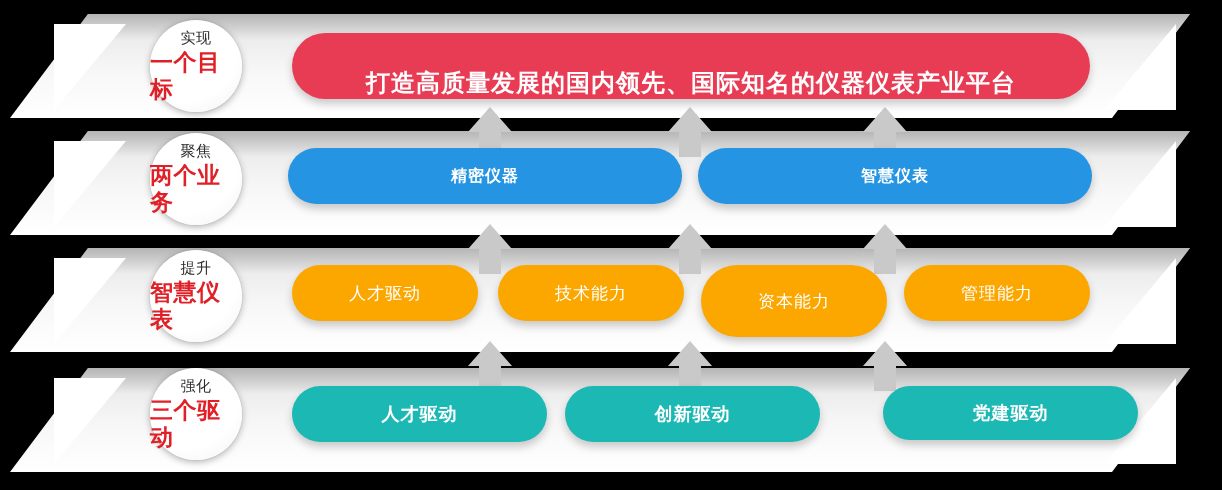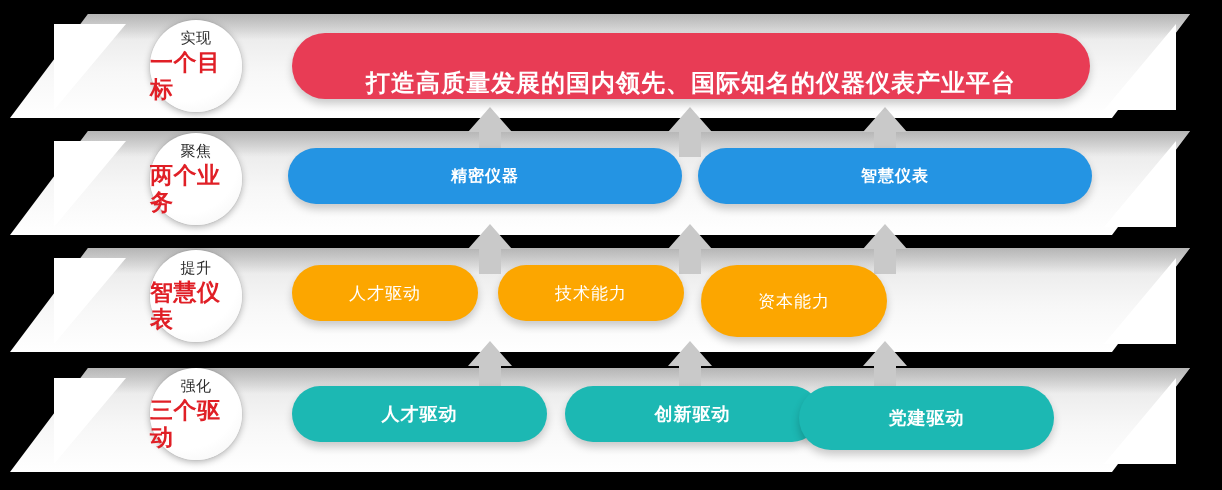--- a/index.html
+++ b/index.html
@@ -140,20 +140,23 @@
 
   <div class="pill orange sm" style="left:292px;top:265px;width:186px;height:56px;">
     <span>人才驱动</span>
   </div>
   <div class="pill orange sm" style="left:498px;top:265px;width:186px;height:56px;">
     <span>技术能力</span>
   </div>
   <div class="pill orange sm" style="left:701px;top:265px;width:186px;height:72px;">
     <span>资本能力</span>
   </div>
+  <div class="pill orange sm" style="left:904px;top:265px;width:186px;height:56px;">
+    <span>管理能力</span>
+  </div>
 
   <div class="arrow" style="left:467px;top:339px;">
     <svg viewBox="0 0 46 52">
       <polygon points="23,2 45,27 34,27 34,52 12,52 12,27 1,27" fill="#c9c9c9"></polygon>
     </svg>
   </div>
   <div class="arrow" style="left:667px;top:339px;">
     <svg viewBox="0 0 46 52">
       <polygon points="23,2 45,27 34,27 34,52 12,52 12,27 1,27" fill="#c9c9c9"></polygon>
     </svg>
@@ -175,17 +178,17 @@
     <span class="t1">强化</span>
     <span class="t2">三个驱动</span>
   </div>
 
   <div class="pill teal smb" style="left:292px;top:386px;width:255px;height:56px;">
     <span>人才驱动</span>
   </div>
   <div class="pill teal smb" style="left:565px;top:386px;width:255px;height:56px;">
     <span>创新驱动</span>
   </div>
-  <div class="pill teal smb" style="left:799px;top:386px;width:255px;height:64px;">
+  <div class="pill teal smb" style="left:883px;top:386px;width:255px;height:54px;">
     <span>党建驱动</span>
   </div>
 
 </div>
 
 </body></html>

